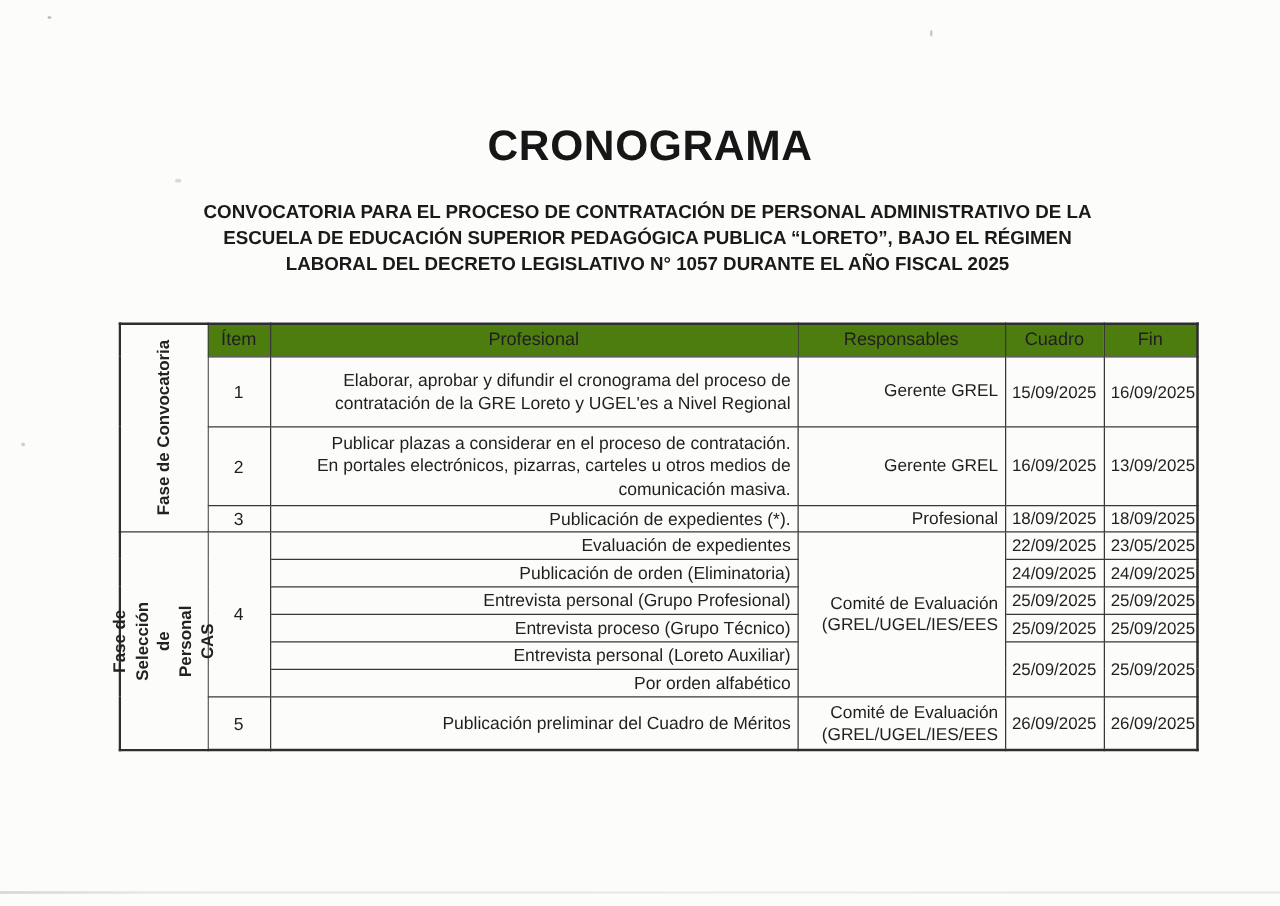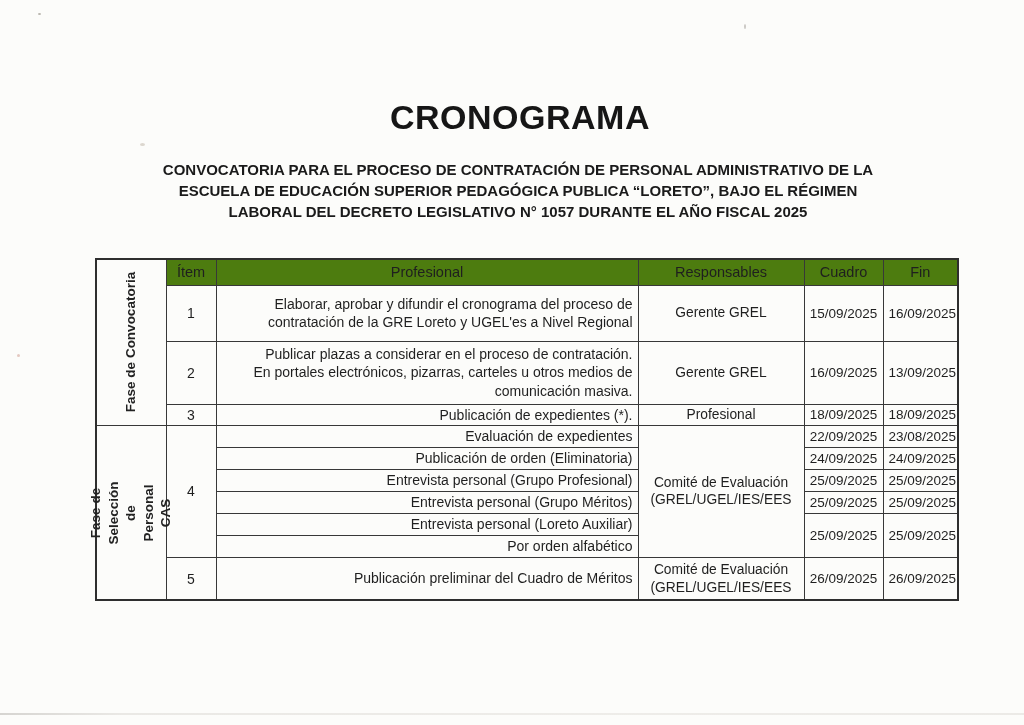--- a/index.html
+++ b/index.html
@@ -77,27 +77,27 @@
     color: #222;
   }
   td.item { text-align: center; }
   td.act {
     text-align: right;
     white-space: pre-line;
     line-height: 1.32;
     padding: 2px 6px;
   }
   td.resp {
-    text-align: center;
+    text-align: right;
     white-space: pre-line;
     font-size: 13.8px;
     line-height: 1.3;
   }
   td.date {
-    text-align: center;
+    text-align: left;
     font-size: 13.5px;
     white-space: nowrap;
     padding: 1px 2px;
     margin-top: 13px;
   }
 
   
   .speck { position: absolute; border-radius: 50%; }
   .s1 { left: 38px; top: 13px; width: 3px; height: 2px; background: #b9b5ae; }
   .s2 { left: 744px; top: 24px; width: 2px; height: 5px; background: #a8a49e; opacity: .6; }
@@ -174,37 +174,37 @@
       <tr class="r-s">
         <td class="fase" rowspan="7">
           <div class="vert" style="white-space:pre-line;">Fase de Selección de
 Personal CAS</div>
         </td>
         <td class="item" rowspan="6">4</td>
         <td class="act">Evaluación de expedientes</td>
         <td class="resp" rowspan="6">Comité de Evaluación
 (GREL/UGEL/IES/EES</td>
         <td class="date">22/09/2025</td>
-        <td class="date">23/08/2025</td>
+        <td class="date">23/05/2025</td>
       </tr>
 
       <tr class="r-s">
         <td class="act">Publicación de orden (Eliminatoria)</td>
         <td class="date">24/09/2025</td>
         <td class="date">24/09/2025</td>
       </tr>
 
       <tr class="r-s">
         <td class="act">Entrevista personal (Grupo Profesional)</td>
         <td class="date">25/09/2025</td>
         <td class="date">25/09/2025</td>
       </tr>
 
       <tr class="r-s">
-        <td class="act">Entrevista personal (Grupo Méritos)</td>
+        <td class="act">Entrevista proceso (Grupo Técnico)</td>
         <td class="date">25/09/2025</td>
         <td class="date">25/09/2025</td>
       </tr>
 
       <tr class="r-s">
         <td class="act">Entrevista personal (Loreto Auxiliar)</td>
         <td class="date" rowspan="2">25/09/2025</td>
         <td class="date" rowspan="2">25/09/2025</td>
       </tr>
 

